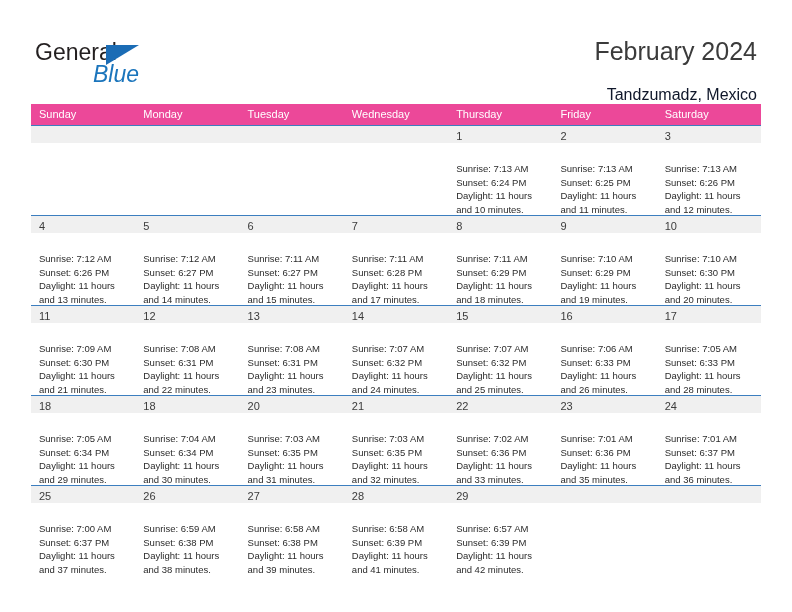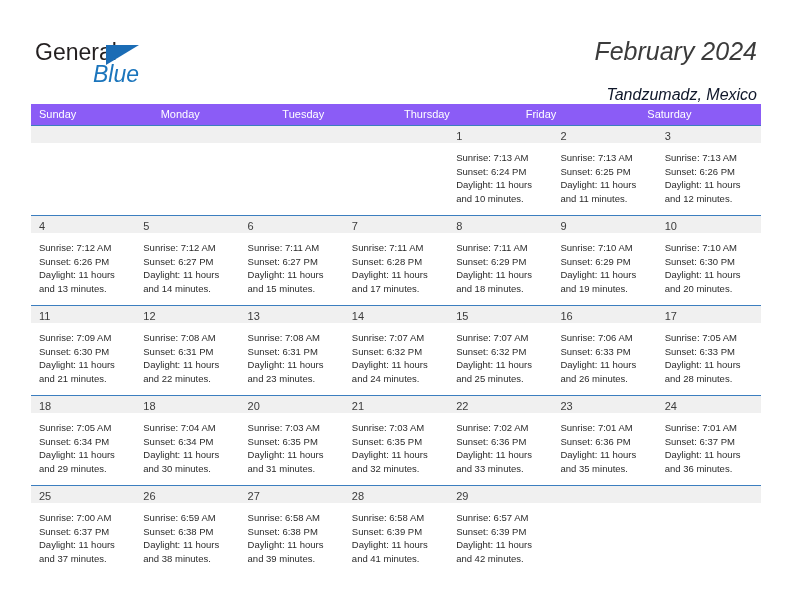--- a/index.html
+++ b/index.html
@@ -66,21 +66,20 @@
     color: #1b75bc;
     line-height: 24px;
     font-style: italic;
   }
 
   .title-block {
     position: absolute;
     right: 35px;
     top: 36px;
     text-align: right;
-    font-style: italic;
   }
   .cal-title {
     font-size: 25px;
     color: #3b3b3b;
     line-height: 30px;
     white-space: nowrap;
   }
   .cal-subtitle {
     font-size: 16px;
     color: #0f172a;
@@ -92,21 +91,21 @@
   
   .calendar {
     position: absolute;
     left: 31px;
     top: 104px;
     width: 730px;
   }
 
   .dow-row {
     display: flex;
-    background: #8b5cf6;
+    background: #ec4899;
     height: 21px;
   }
   .dow-cell {
     flex: 1 1 0;
     font-size: 11px;
     color: #ffffff;
     line-height: 21px;
     padding-left: 8px;
     box-sizing: border-box;
     overflow: hidden;
@@ -139,21 +138,21 @@
     padding-left: 8px;
     box-sizing: border-box;
   }
   .day-num {
     font-size: 11px;
     color: #3b3b3b;
     line-height: 17px;
   }
 
   .day-body {
-    padding: 8px 6px 0 8px;
+    padding: 19px 6px 0 8px;
     box-sizing: border-box;
   }
   .day-line {
     font-size: 9.5px;
     color: #2b2b2b;
     line-height: 13.6px;
     white-space: nowrap;
   }
 </style>
 </head>
@@ -175,20 +174,21 @@
     </div>
 
   </div>
 
   <div class="calendar">
 
     <div class="dow-row">
       <div class="dow-cell">Sunday</div>
       <div class="dow-cell">Monday</div>
       <div class="dow-cell">Tuesday</div>
+      <div class="dow-cell">Wednesday</div>
       <div class="dow-cell">Thursday</div>
       <div class="dow-cell">Friday</div>
       <div class="dow-cell">Saturday</div>
     </div>
 
     <div class="week-row">
       <div class="day-cell empty">
         <div class="day-num-band"><span class="day-num"></span></div>
         <div class="day-body">
           <div class="day-line"></div>

